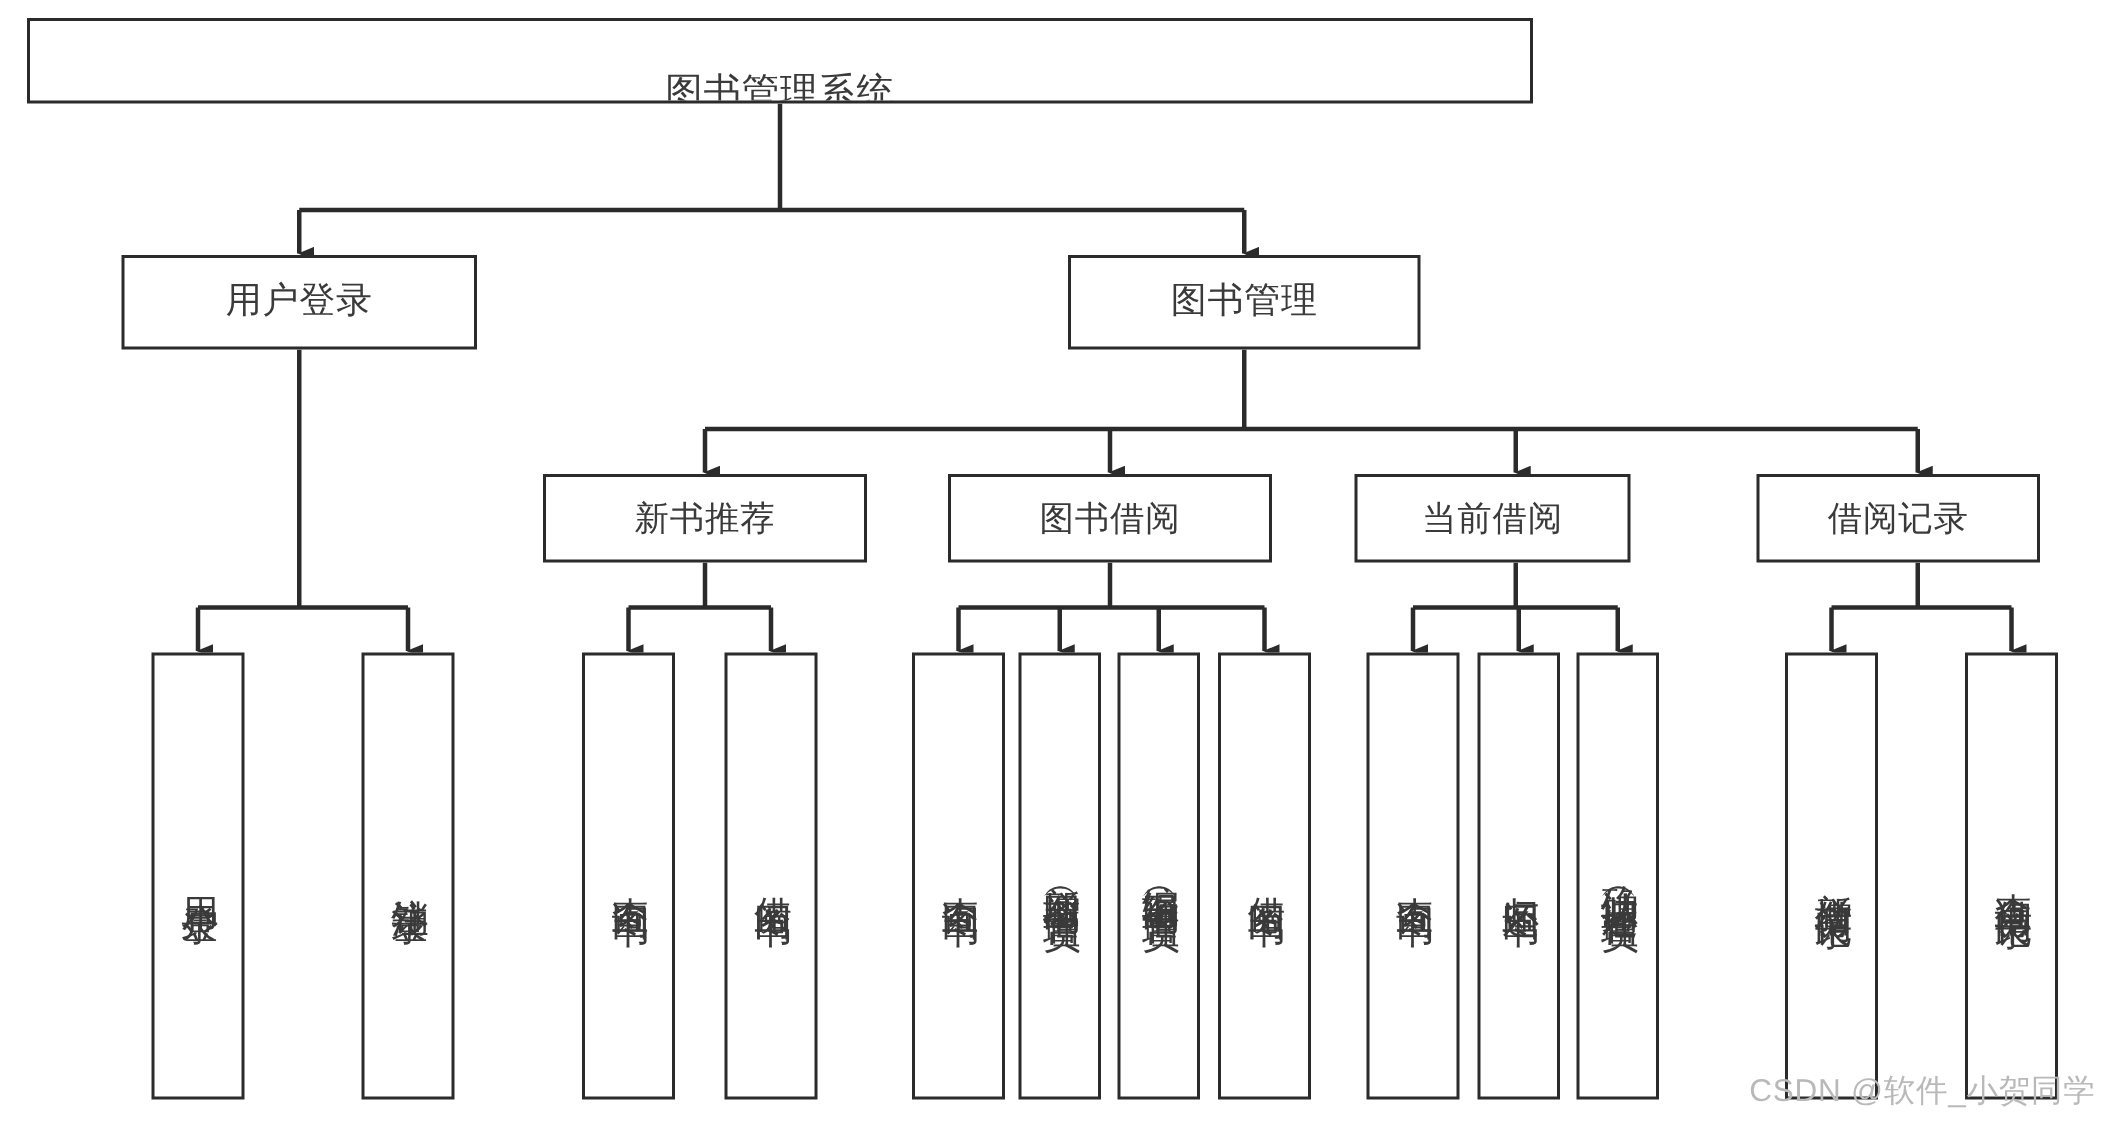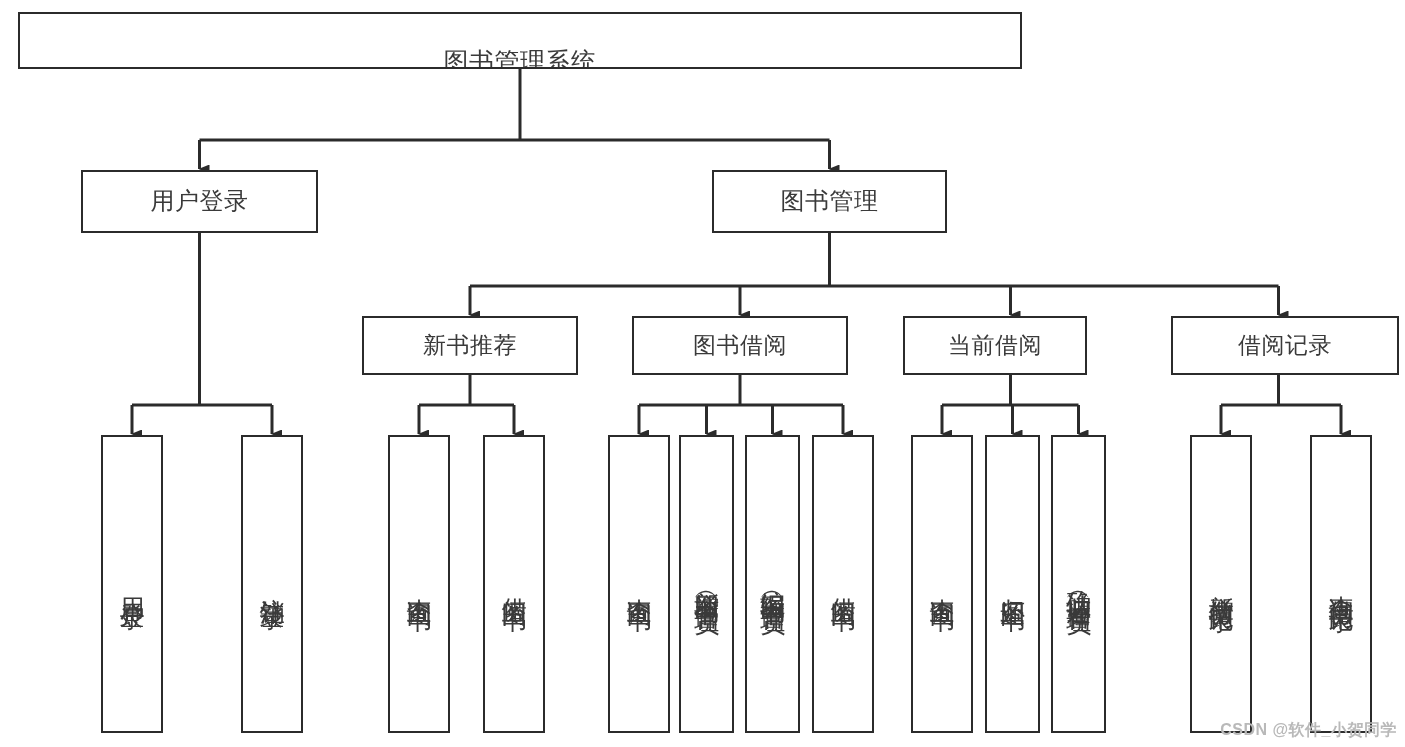--- a/index.html
+++ b/index.html
@@ -54,26 +54,25 @@
     left: 0;
     top: 0;
     width: 1405px;
     height: 747px;
     pointer-events: none;
   }
   #watermark {
     position: absolute;
     right: 8px;
     bottom: 6px;
-    font-size: 16px;
+    font-size: 21px;
     color: #b9b9b9;
     letter-spacing: 0.5px;
     user-select: none;
     white-space: nowrap;
-    font-weight: bold;
   }
 </style>
 </head>
 <body>
 
 <div id="diagram-root">
 
   <svg id="connector-layer" viewBox="0 0 1405 747" width="1405" height="747" xmlns="http://www.w3.org/2000/svg">
     <defs>
       <marker id="arrowhead" markerWidth="9" markerHeight="11" refX="4.5" refY="10" orient="auto" markerUnits="userSpaceOnUse">
@@ -130,21 +129,21 @@
 
   <div class="node-box lvl2" style="left: 632px; top: 316px; width: 216px; height: 59px;">
     <span class="node-label">图书借阅</span>
   </div>
   <div class="node-box lvl2" style="left: 362px; top: 316px; width: 216px; height: 59px;">
     <span class="node-label">新书推荐</span>
   </div>
   <div class="node-box lvl2" style="left: 903px; top: 316px; width: 184px; height: 59px;">
     <span class="node-label">当前借阅</span>
   </div>
-  <div class="node-box lvl2" style="left: 1171px; top: 316px; width: 228px; height: 59px;">
+  <div class="node-box lvl2" style="left: 1171px; top: 316px; width: 189px; height: 59px;">
     <span class="node-label">借阅记录</span>
   </div>
 
   <div class="node-box leaf" style="left: 101px; top: 435px; width: 62px; height: 298px;">
     <span class="node-label">用户登录</span>
   </div>
   <div class="node-box leaf" style="left: 241px; top: 435px; width: 62px; height: 298px;">
     <span class="node-label">注销登录</span>
   </div>
   <div class="node-box leaf" style="left: 388px; top: 435px; width: 62px; height: 298px;">

